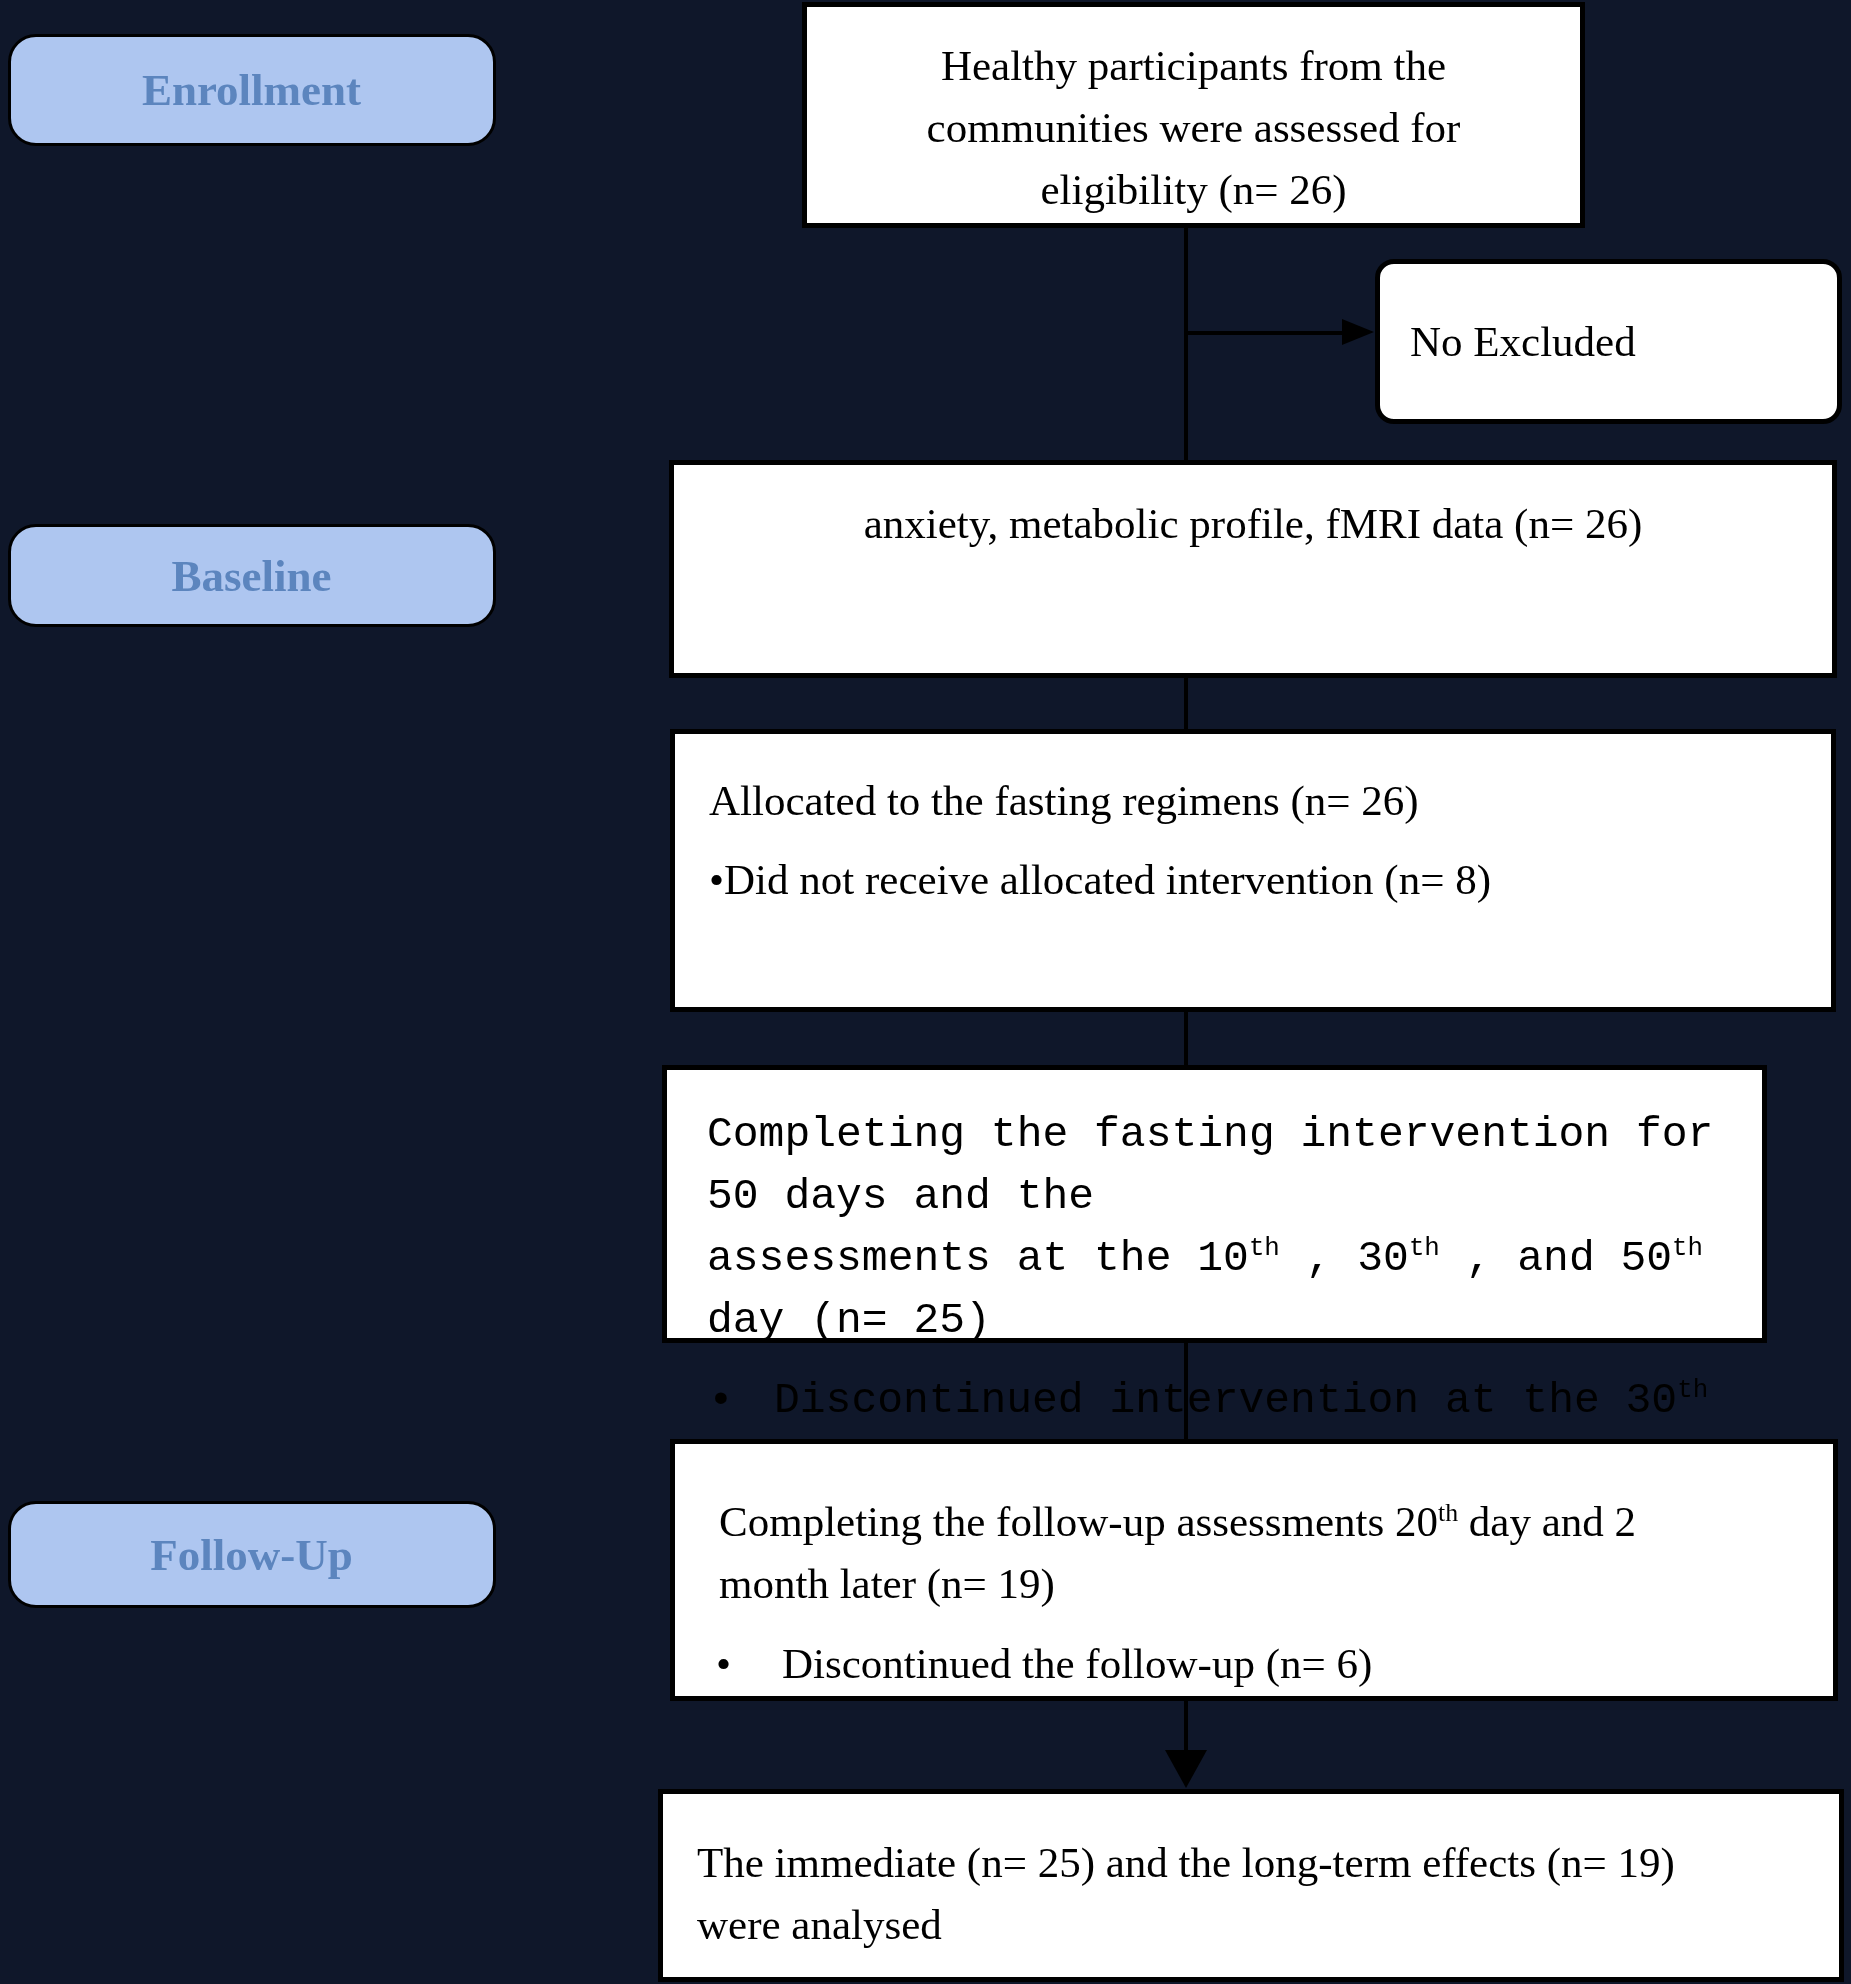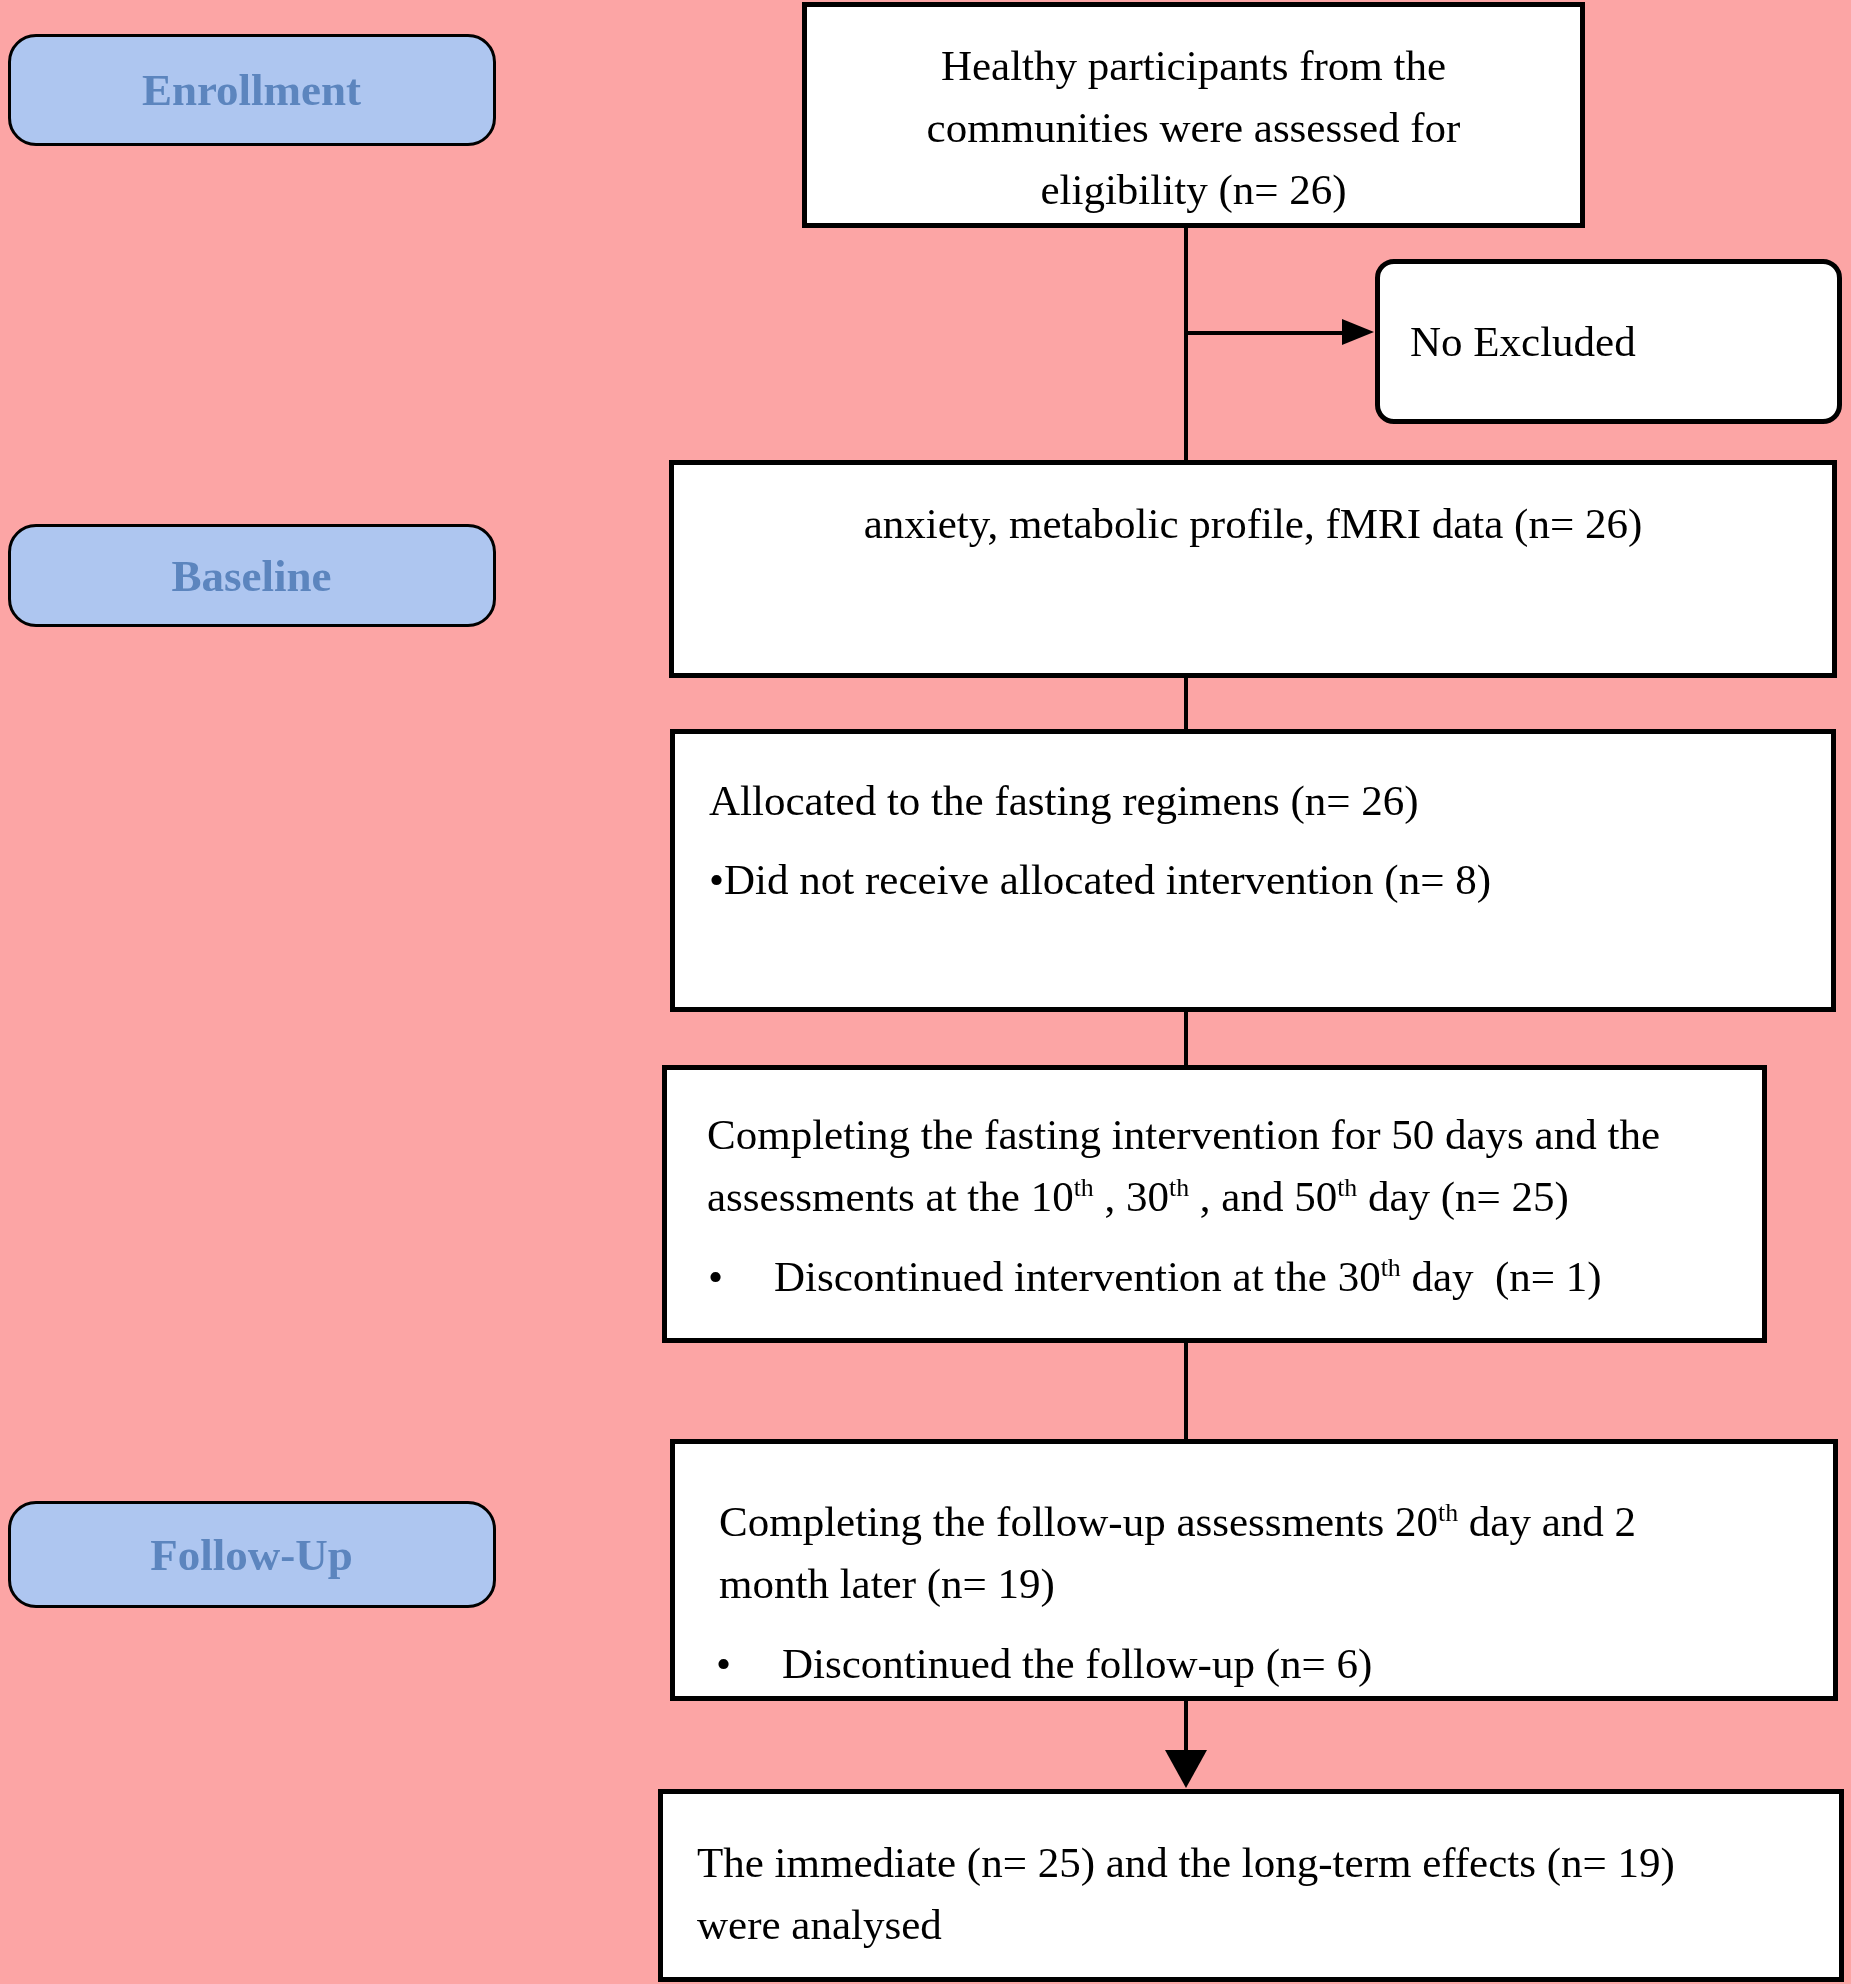--- a/index.html
+++ b/index.html
@@ -1,19 +1,19 @@
 <!DOCTYPE html>
 <html style="--stage_fill: #AEC6F0; --stage_text: #5C85BE; --box_border: #000000; --line: #000000;font-size:15px"><head>
 <meta charset="utf-8">
 <style>
   html,body{margin:0;padding:0;background:#ffffff;}
   #canvas{
     position:relative;
     width:1851px;height:1985px;
-    background:#fca5a5;
+    background:#0f172a;
     font-family:"Liberation Serif","DejaVu Serif",serif;
     color:#000;
     overflow:hidden;
   }
 
   
   .stage{
     position:absolute;left:7.5px;width:488px;box-sizing:border-box;
     border:3.8px solid #000;border-radius:28px;
     background:var(--stage_fill,#AEC6F0);
@@ -30,21 +30,21 @@
   .fbox{
     position:absolute;box-sizing:border-box;
     border:5.6px solid var(--box_border,#000);
     background:#fff;font-size:43px;line-height:62px;
   }
   #box-eligibility{left:802px;top:1.9px;width:783px;height:226px;text-align:center;padding-top:28px;}
   #box-excluded{left:1375px;top:259px;width:467px;height:165px;display:flex;align-items:center;padding-left:30px;border-radius:19px;}
   #box-assessments{left:669px;top:460px;width:1168px;height:218px;text-align:center;padding-top:28px;}
   #box-allocation{left:670px;top:729px;width:1166px;height:283px;padding:36px 22.6px 0 34px;}
   #box-allocation .bullet-line{margin-top:17px;}
-  #box-fasting{left:662px;top:1065px;width:1105px;height:278px;padding:34px 19px 9px 0;}
+  #box-fasting{left:662px;top:1065px;width:1105px;height:278px;padding:34px 19px 9px 0;font-family:Liberation Mono, monospace;}
   #box-fasting .para{padding-left:40px;}
   #box-followupbox{left:670px;top:1439px;width:1168px;height:262px;padding:47px 19px 0 0;}
   #box-followupbox .para{padding-left:24px;margin-left:20px;}
   #box-analysisbox{left:658px;top:1789px;width:1186px;height:193px;padding:38px 22.6px 0 34px;}
 
   .bullet-row{display:flex;}
   #box-fasting .bullet-row{margin-top:18px;padding-left:41px;}
   #box-followupbox .bullet-row{margin-top:18px;padding-left:41px;}
   .bullet-marker{width:66px;flex:0 0 66px;}
 

